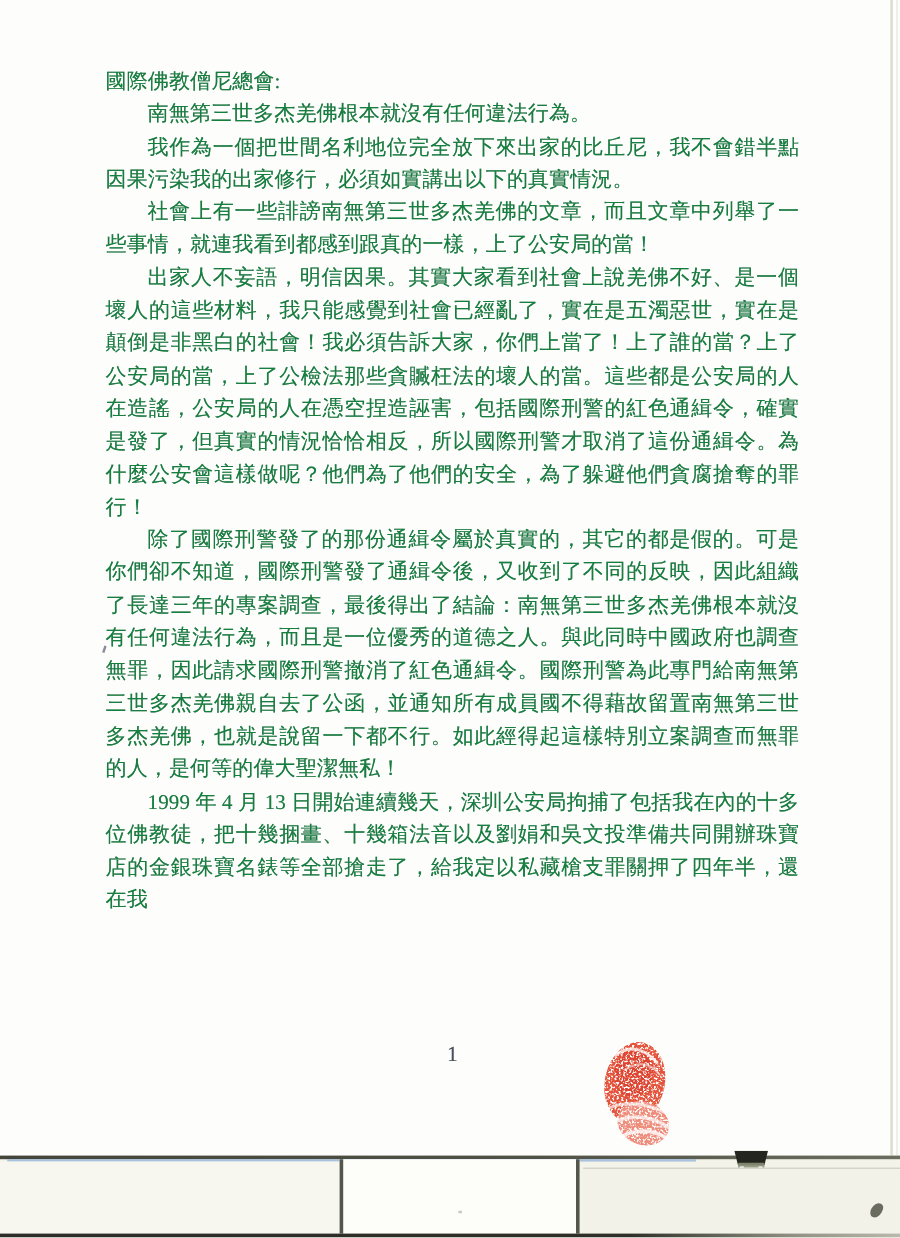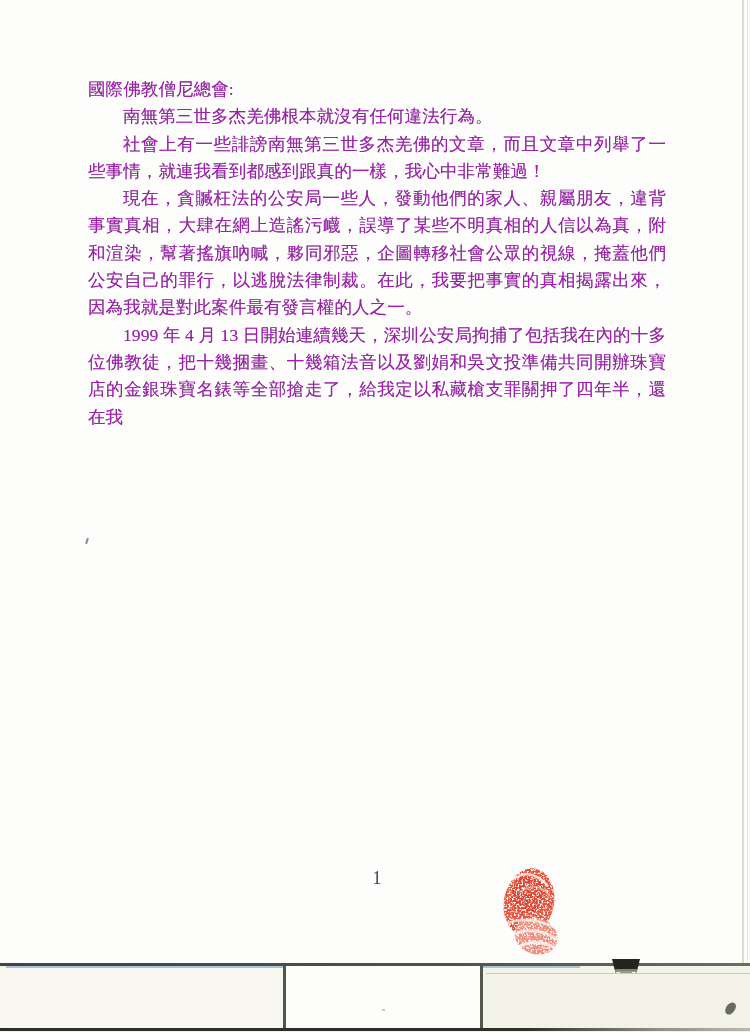--- a/index.html
+++ b/index.html
@@ -1,22 +1,22 @@
 <!DOCTYPE html>
 <html><head>
 <meta charset="utf-8">
 <style>
   html,body{margin:0;padding:0;width:750px;height:1032px;background:#ffffff;overflow:hidden;}
   .screen{position:relative;width:750px;height:1032px;background:#fdfdfb;font-family:"Liberation Serif",serif;}
 
   
   .page{position:absolute;left:0;top:0;width:750px;height:963px;background:#fdfdfb;}
   .textblock{
-    position:absolute;left:88px;top:76px;width:578px;
-    font-size:17.5px;line-height:27.3px;color:#a21caf;
+    position:absolute;left:88px;top:54px;width:578px;
+    font-size:17.5px;line-height:27.3px;color:#15803d;
     text-align:justify;letter-spacing:.1px;
     text-shadow:0 0 .5px rgba(70,80,100,.55);
   }
   .salutation{text-indent:0;}
   .textblock p{margin:0;text-indent:2em;}
   .pagenum{
     position:absolute;left:88px;top:868px;width:578px;
     text-align:center;font-size:18px;color:#4a505b;
     text-shadow:0 0 .5px rgba(70,80,100,.5);
   }
@@ -47,22 +47,24 @@
 </head>
 <body>
 
 <div class="screen">
 
   <div class="page">
 
     <div class="textblock">
       <div class="salutation">國際佛教僧尼總會:</div>
       <p>南無第三世多杰羌佛根本就沒有任何違法行為。</p>
-      <p>社會上有一些誹謗南無第三世多杰羌佛的文章，而且文章中列舉了一些事情，就連我看到都感到跟真的一樣，我心中非常難過！</p>
-      <p>現在，貪贓枉法的公安局一些人，發動他們的家人、親屬朋友，違背事實真相，大肆在網上造謠污衊，誤導了某些不明真相的人信以為真，附和渲染，幫著搖旗吶喊，夥同邪惡，企圖轉移社會公眾的視線，掩蓋他們公安自己的罪行，以逃脫法律制裁。在此，我要把事實的真相揭露出來，因為我就是對此案件最有發言權的人之一。</p>
+      <p>我作為一個把世間名利地位完全放下來出家的比丘尼，我不會錯半點因果污染我的出家修行，必須如實講出以下的真實情況。</p>
+      <p>社會上有一些誹謗南無第三世多杰羌佛的文章，而且文章中列舉了一些事情，就連我看到都感到跟真的一樣，上了公安局的當！</p>
+      <p>出家人不妄語，明信因果。其實大家看到社會上說羌佛不好、是一個壞人的這些材料，我只能感覺到社會已經亂了，實在是五濁惡世，實在是顛倒是非黑白的社會！我必須告訴大家，你們上當了！上了誰的當？上了公安局的當，上了公檢法那些貪贓枉法的壞人的當。這些都是公安局的人在造謠，公安局的人在憑空捏造誣害，包括國際刑警的紅色通緝令，確實是發了，但真實的情況恰恰相反，所以國際刑警才取消了這份通緝令。為什麼公安會這樣做呢？他們為了他們的安全，為了躲避他們貪腐搶奪的罪行！</p>
+      <p>除了國際刑警發了的那份通緝令屬於真實的，其它的都是假的。可是你們卻不知道，國際刑警發了通緝令後，又收到了不同的反映，因此組織了長達三年的專案調查，最後得出了結論：南無第三世多杰羌佛根本就沒有任何違法行為，而且是一位優秀的道德之人。與此同時中國政府也調查無罪，因此請求國際刑警撤消了紅色通緝令。國際刑警為此專門給南無第三世多杰羌佛親自去了公函，並通知所有成員國不得藉故留置南無第三世多杰羌佛，也就是說留一下都不行。如此經得起這樣特別立案調查而無罪的人，是何等的偉大聖潔無私！</p>
       <p>1999 年 4 月 13 日開始連續幾天，深圳公安局拘捕了包括我在內的十多位佛教徒，把十幾捆畫、十幾箱法音以及劉娟和吳文投準備共同開辦珠寶店的金銀珠寶名錶等全部搶走了，給我定以私藏槍支罪關押了四年半，還在我</p>
     </div>
 
     <div class="pagenum">1</div>
 
     <svg class="fingerprint" width="68" height="96" viewBox="0 0 68 96">
       <defs>
         <filter id="fpn" x="-20%" y="-20%" width="140%" height="140%">
           <feTurbulence type="fractalNoise" baseFrequency="0.55" numOctaves="2" seed="3" result="n"></feTurbulence>
           <feColorMatrix in="n" type="matrix" values="0 0 0 0 0  0 0 0 0 0  0 0 0 0 0  0 0 0 5 -1.6" result="a"></feColorMatrix>

